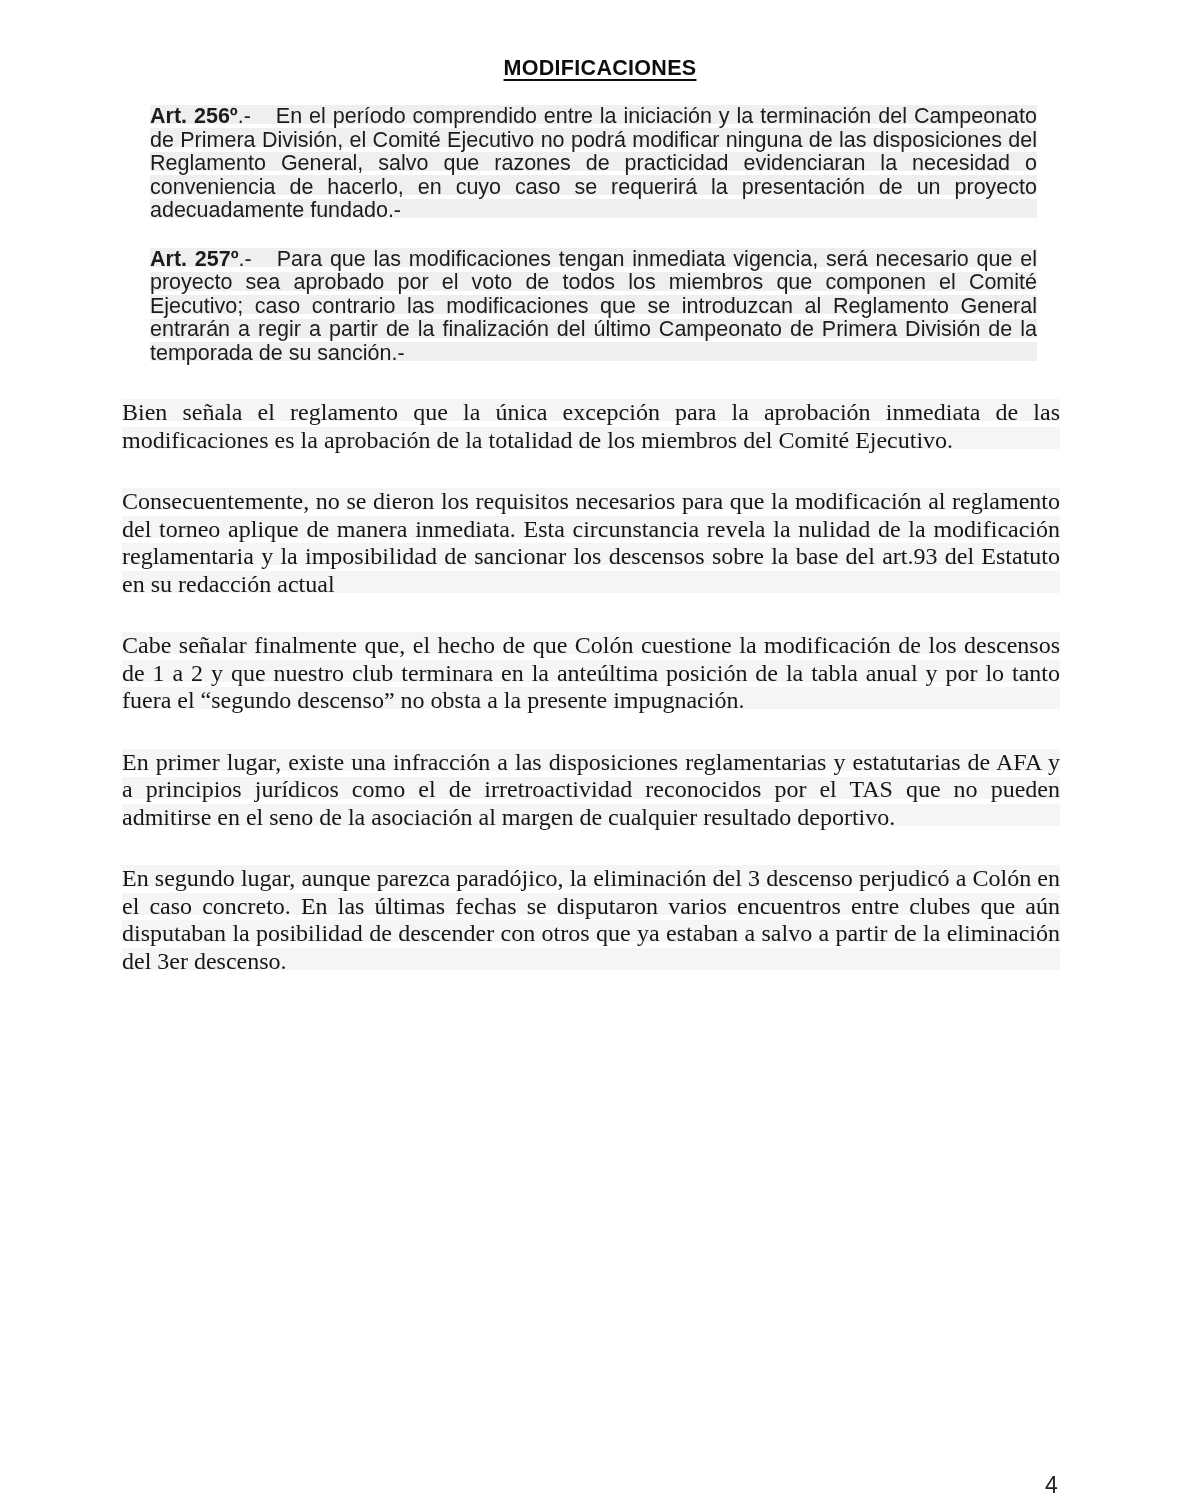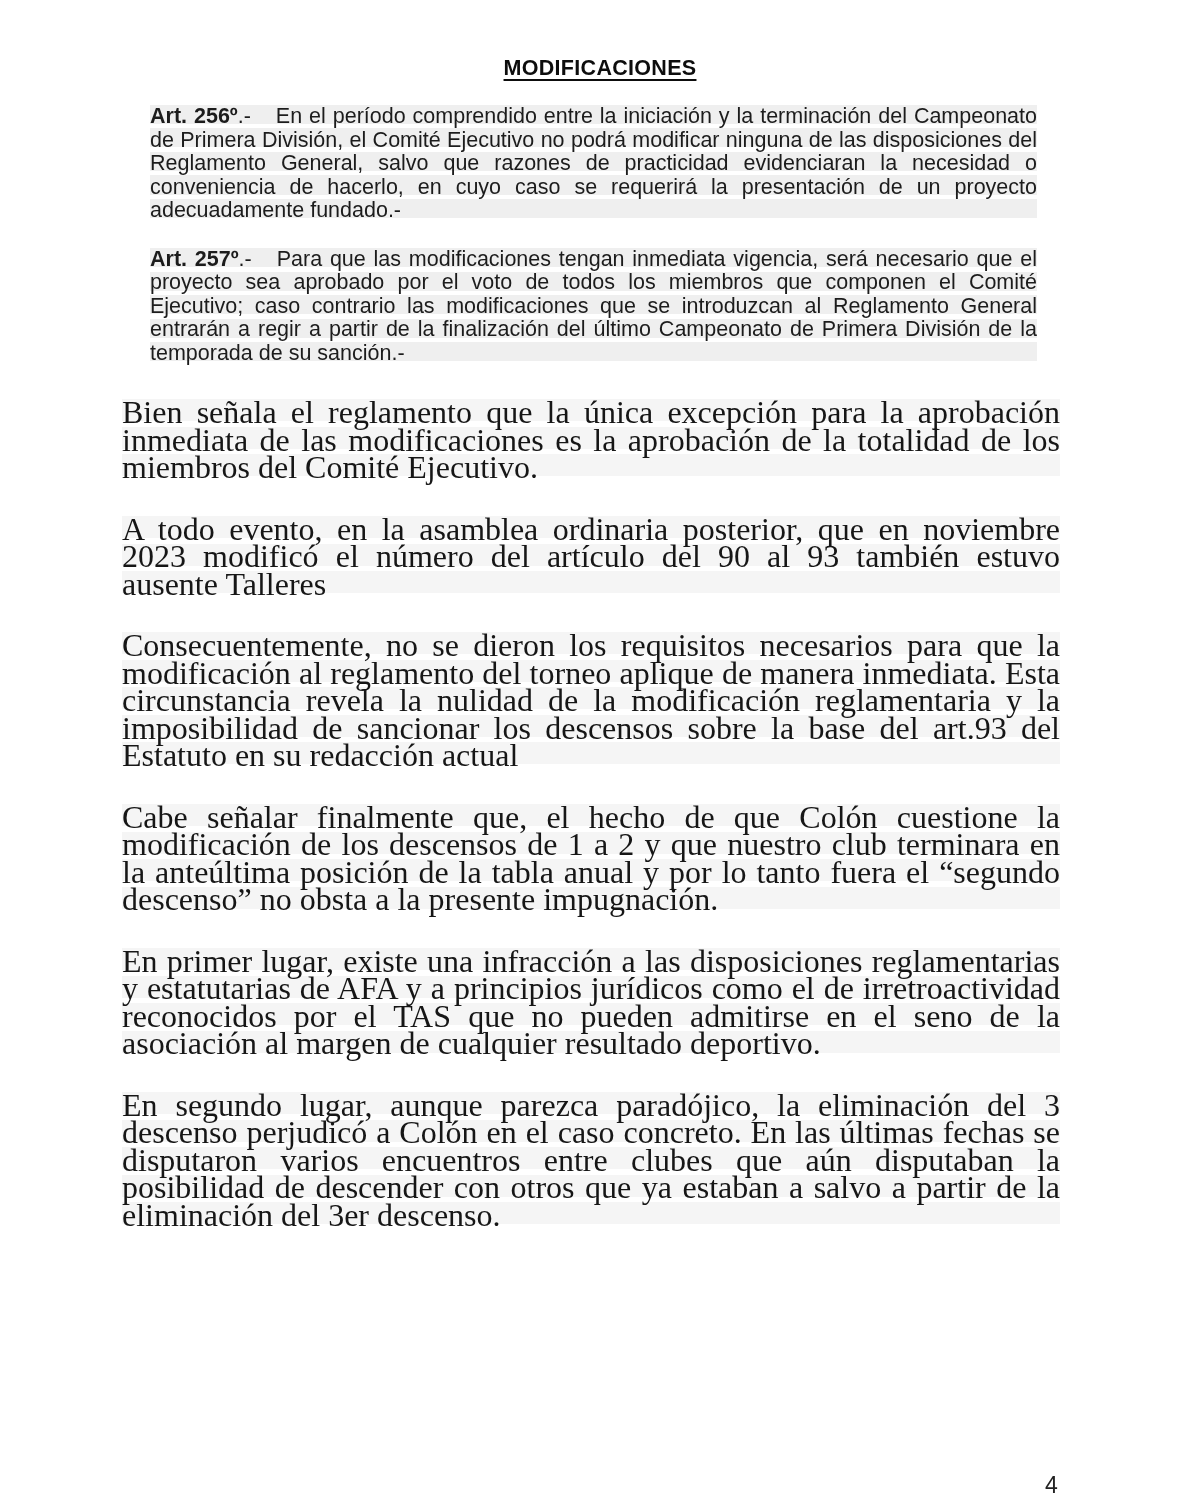--- a/index.html
+++ b/index.html
@@ -53,21 +53,21 @@
   .art-text {
     margin-left: 13px;
     padding-left: 12px;
   }
   .body-section {
     margin: 34px 140px 0 122px;
   }
   .bpara {
     margin: 0 0 34px 0;
     font-family: "Liberation Serif", serif;
-    font-size: 32px;
+    font-size: 24px;
     line-height: 27.5px;
     text-align: justify;
     color: #161616;
     background: repeating-linear-gradient(
       to bottom,
       #f5f5f5 0px, #f5f5f5 22px,
       #ffffff 22px, #ffffff 27.5px
     );
   }
   .bpara.bold {
@@ -92,21 +92,20 @@
   <h1 class="doc-title"><span class="title-text">MODIFICACIONES</span></h1>
 
   <section class="articles">
     <p class="article"><span class="art-num">Art. 256º</span><span class="art-sep">.-</span><span class="art-text">En el período comprendido entre la iniciación y la terminación del Campeonato de Primera División, el Comité Ejecutivo no podrá modificar ninguna de las disposiciones del Reglamento General, salvo que razones de practicidad evidenciaran la necesidad o conveniencia de hacerlo, en cuyo caso se requerirá la presentación de un proyecto adecuadamente fundado.-</span></p>
 
     <p class="article"><span class="art-num">Art. 257º</span><span class="art-sep">.-</span><span class="art-text">Para que las modificaciones tengan inmediata vigencia, será necesario que el proyecto sea aprobado por el voto de todos los miembros que componen el Comité Ejecutivo; caso contrario las modificaciones que se introduzcan al Reglamento General entrarán a regir a partir de la finalización del último Campeonato de Primera División de la temporada de su sanción.-</span></p>
   </section>
 
   <section class="body-section">
     <p class="bpara">Bien señala el reglamento que la única excepción para la aprobación inmediata de las modificaciones es la aprobación de la totalidad de los miembros del Comité Ejecutivo.</p>
-    <p class="bpara">A todo evento, en la asamblea ordinaria posterior, que en noviembre 2023 modificó el número del artículo del 90 al 93 también estuvo ausente Talleres</p>
     <p class="bpara">Consecuentemente, no se dieron los requisitos necesarios para que la modificación al reglamento del torneo aplique de manera inmediata. Esta circunstancia revela la nulidad de la modificación reglamentaria y la imposibilidad de sancionar los descensos sobre la base del art.93 del Estatuto en su redacción actual</p>
     <p class="bpara">Cabe señalar finalmente que, el hecho de que Colón cuestione la modificación de los descensos de 1 a 2 y que nuestro club terminara en la anteúltima posición de la tabla anual y por lo tanto fuera el “segundo descenso” no obsta a la presente impugnación.</p>
     <p class="bpara">En primer lugar, existe una infracción a las disposiciones reglamentarias y estatutarias de AFA y a principios jurídicos como el de irretroactividad reconocidos por el TAS que no pueden admitirse en el seno de la asociación al margen de cualquier resultado deportivo.</p>
     <p class="bpara">En segundo lugar, aunque parezca paradójico, la eliminación del 3 descenso perjudicó a Colón en el caso concreto. En las últimas fechas se disputaron varios encuentros entre clubes que aún disputaban la posibilidad de descender con otros que ya estaban a salvo a partir de la eliminación del 3er descenso.</p>
   </section>
 
   <div class="page-number">4</div>
 
 </div>
 

